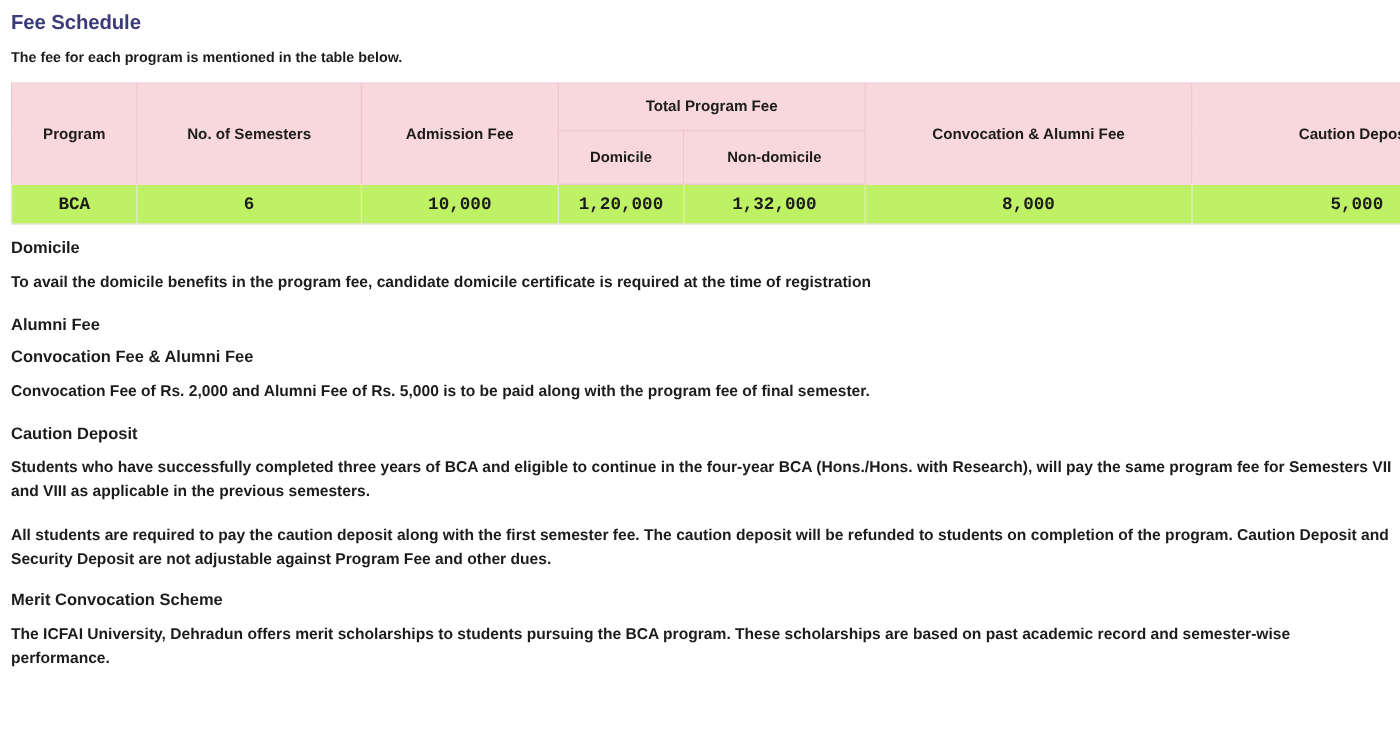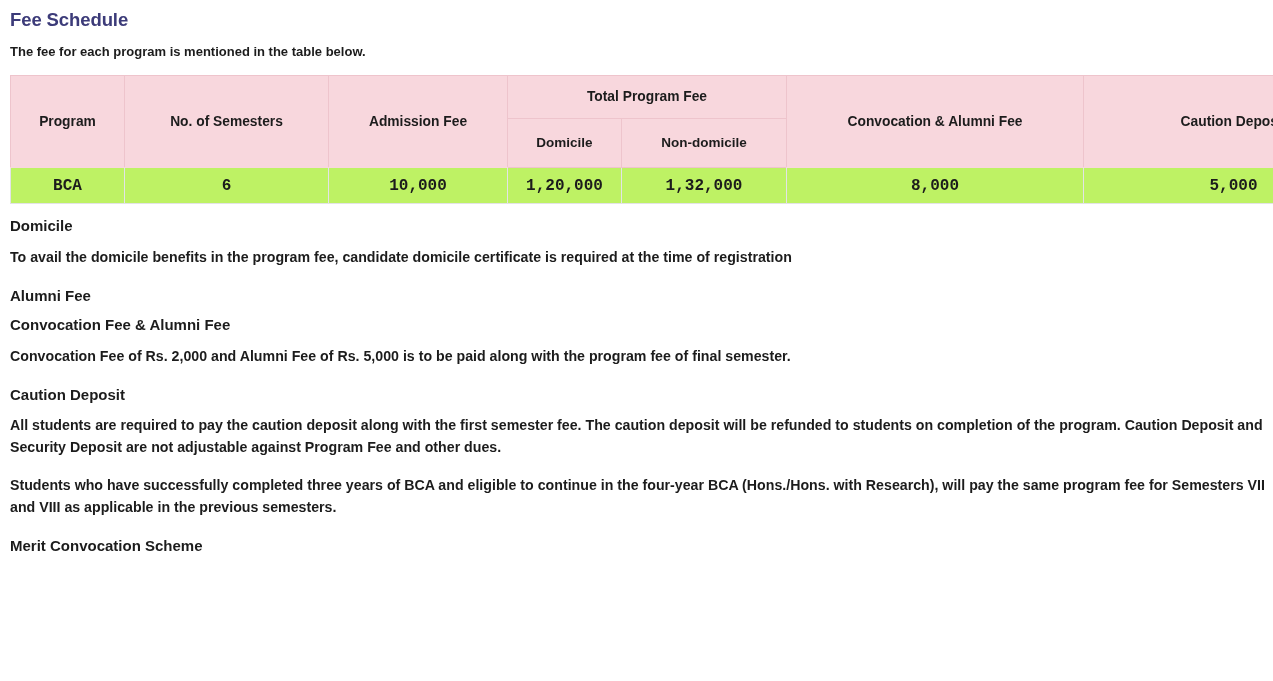--- a/index.html
+++ b/index.html
@@ -186,22 +186,23 @@
       <h2 class="sec-heading">Alumni Fee</h2>
     </div>
 
     <div class="section">
       <h2 class="sec-heading">Convocation Fee &amp; Alumni Fee</h2>
       <p class="sec-body">Convocation Fee of Rs. 2,000 and Alumni Fee of Rs. 5,000 is to be paid along with the program fee of final semester.</p>
     </div>
 
     <div class="section">
       <h2 class="sec-heading">Caution Deposit</h2>
+      <p class="sec-body">Students who have successfully completed three years of BCA and eligible to continue in the four-year BCA (Hons./Hons. with Research), will pay the same program fee for Semesters VII and VIII as applicable in the previous semesters.</p>
       <p class="sec-body tight">All students are required to pay the caution deposit along with the first semester fee. The caution deposit will be refunded to students on completion of the program. Caution Deposit and Security Deposit are not adjustable against Program Fee and other dues.</p>
-      <p class="sec-body">Students who have successfully completed three years of BCA and eligible to continue in the four-year BCA (Hons./Hons. with Research), will pay the same program fee for Semesters VII and VIII as applicable in the previous semesters.</p>
     </div>
 
     <div class="section">
       <h2 class="sec-heading">Merit Convocation Scheme</h2>
+      <p class="sec-body">The ICFAI University, Dehradun offers merit scholarships to students pursuing the BCA program. These scholarships are based on past academic record and semester-wise performance.</p>
     </div>
 
   </div>
 </div>
 
 </body></html>

